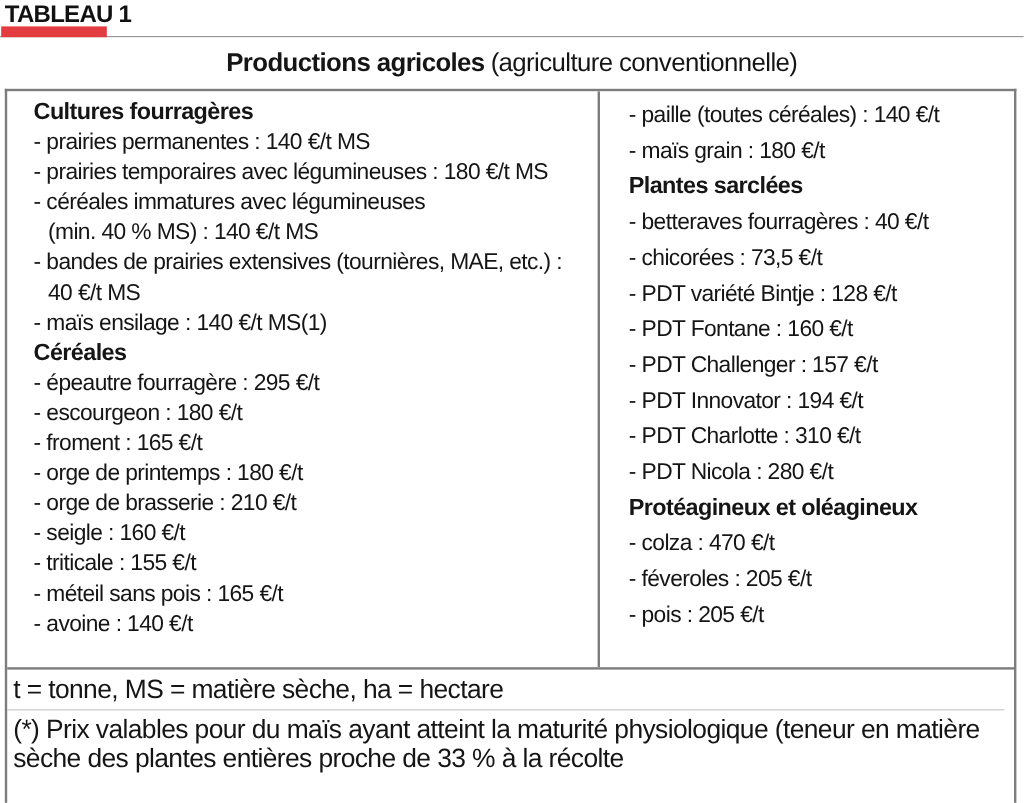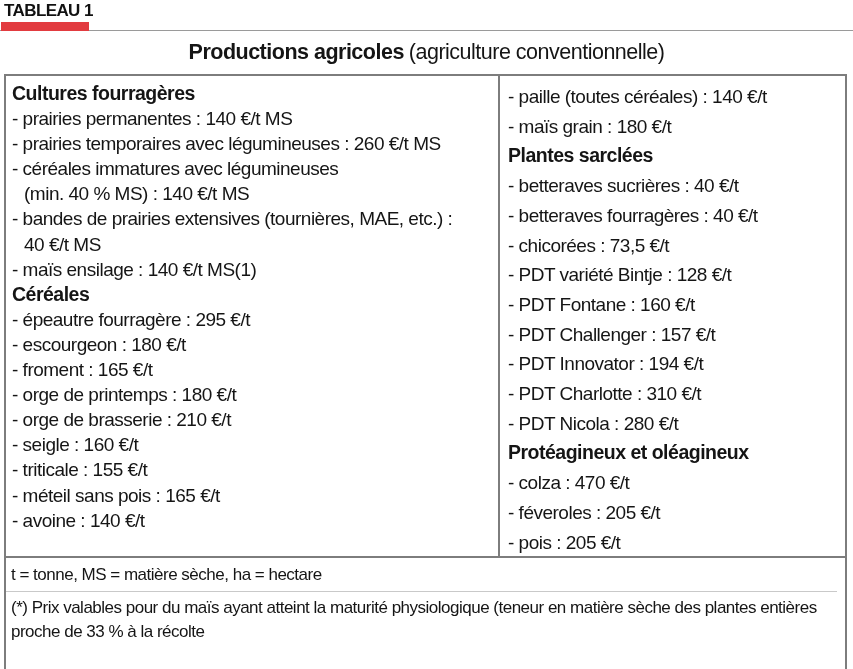--- a/index.html
+++ b/index.html
@@ -6,21 +6,21 @@
   body {
     width: 853px; height: 669px;
     background: #ffffff;
     font-family: "Liberation Sans", sans-serif;
     color: #151515;
     position: relative;
     overflow: hidden;
   }
   .kicker {
     position: absolute; left: 4px; top: 1px;
-    font-size: 17px; font-weight: 700;
+    font-size: 20px; font-weight: 700;
     letter-spacing: -0.6px; color: #111;
   }
   .header-rule {
     position: absolute; left: 0; top: 30px;
     width: 853px; height: 1px; background: #9a9a9a;
   }
   .red-bar {
     position: absolute; left: 1px; top: 22px;
     width: 88px; height: 9px; background: #e23b40;
   }
@@ -47,28 +47,28 @@
   }
   .col { box-sizing: border-box; overflow: hidden; }
   .col-left  {
     width: 494px; min-width: 494px;
     border-right: 2px solid #7d7d7d;
     padding: 5px 3px 0 6px;
   }
   .col-right { flex: 1; padding: 6px 3px 0 8px; }
   .row {
     font-size: 19px; line-height: 25.1px;
-    letter-spacing: -0.5px; white-space: nowrap;
+    letter-spacing: -0.5px; white-space: nowrap; margin-left: 16px;
   }
   .col-right .row { line-height: 29.7px; }
   .row.header { font-weight: 700; font-size: 19.5px; }
   .row.cont { padding-left: 12px; }
   .footnotes {
     padding: 5px 16px 0 5px;
-    font-size: 17px; letter-spacing: -0.5px; line-height: 24px;
+    font-size: 22px; letter-spacing: -0.5px; line-height: 24px;
   }
   .fn-line1 { padding-bottom: 2px; }
   .fn-divider { height: 1px; background: #c9c9c9; margin: 2px -8px 2px -5px; }
   .fn-note { padding-top: 2px; max-width: 815px; }
 </style>
 </head>
 <body>
 
 <div>
 
@@ -78,42 +78,41 @@
 
   <div class="title">
     <span class="t-bold">Productions agricoles</span><span class="t-reg">(agriculture conventionnelle)</span>
   </div>
 
   <div class="price-table">
     <div class="cols">
       <div class="col col-left" id="col-left">
           <div class="row header">Cultures fourragères</div>
           <div class="row item">- prairies permanentes : 140 €/t MS</div>
-          <div class="row item">- prairies temporaires avec légumineuses : 260 €/t MS</div>
+          <div class="row item">- prairies temporaires avec légumineuses : 180 €/t MS</div>
           <div class="row item">- céréales immatures avec légumineuses</div>
           <div class="row cont">(min. 40 % MS) : 140 €/t MS</div>
           <div class="row item">- bandes de prairies extensives (tournières, MAE, etc.) :</div>
           <div class="row cont">40 €/t MS</div>
           <div class="row item">- maïs ensilage : 140 €/t MS(1)</div>
           <div class="row header">Céréales</div>
           <div class="row item">- épeautre fourragère : 295 €/t</div>
           <div class="row item">- escourgeon : 180 €/t</div>
           <div class="row item">- froment : 165 €/t</div>
           <div class="row item">- orge de printemps : 180 €/t</div>
           <div class="row item">- orge de brasserie : 210 €/t</div>
           <div class="row item">- seigle : 160 €/t</div>
           <div class="row item">- triticale : 155 €/t</div>
           <div class="row item">- méteil sans pois : 165 €/t</div>
           <div class="row item">- avoine : 140 €/t</div>
         </div>
       <div class="col col-right" id="col-right">
           <div class="row item">- paille (toutes céréales) : 140 €/t</div>
           <div class="row item">- maïs grain : 180 €/t</div>
           <div class="row header">Plantes sarclées</div>
-          <div class="row item">- betteraves sucrières : 40 €/t</div>
           <div class="row item">- betteraves fourragères : 40 €/t</div>
           <div class="row item">- chicorées : 73,5 €/t</div>
           <div class="row item">- PDT variété Bintje : 128 €/t</div>
           <div class="row item">- PDT Fontane : 160 €/t</div>
           <div class="row item">- PDT Challenger : 157 €/t</div>
           <div class="row item">- PDT Innovator : 194 €/t</div>
           <div class="row item">- PDT Charlotte : 310 €/t</div>
           <div class="row item">- PDT Nicola : 280 €/t</div>
           <div class="row header">Protéagineux et oléagineux</div>
           <div class="row item">- colza : 470 €/t</div>

